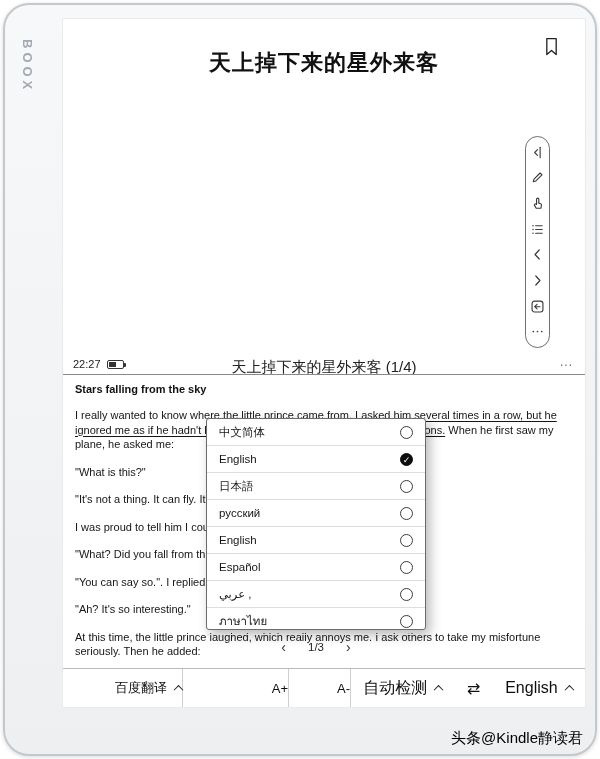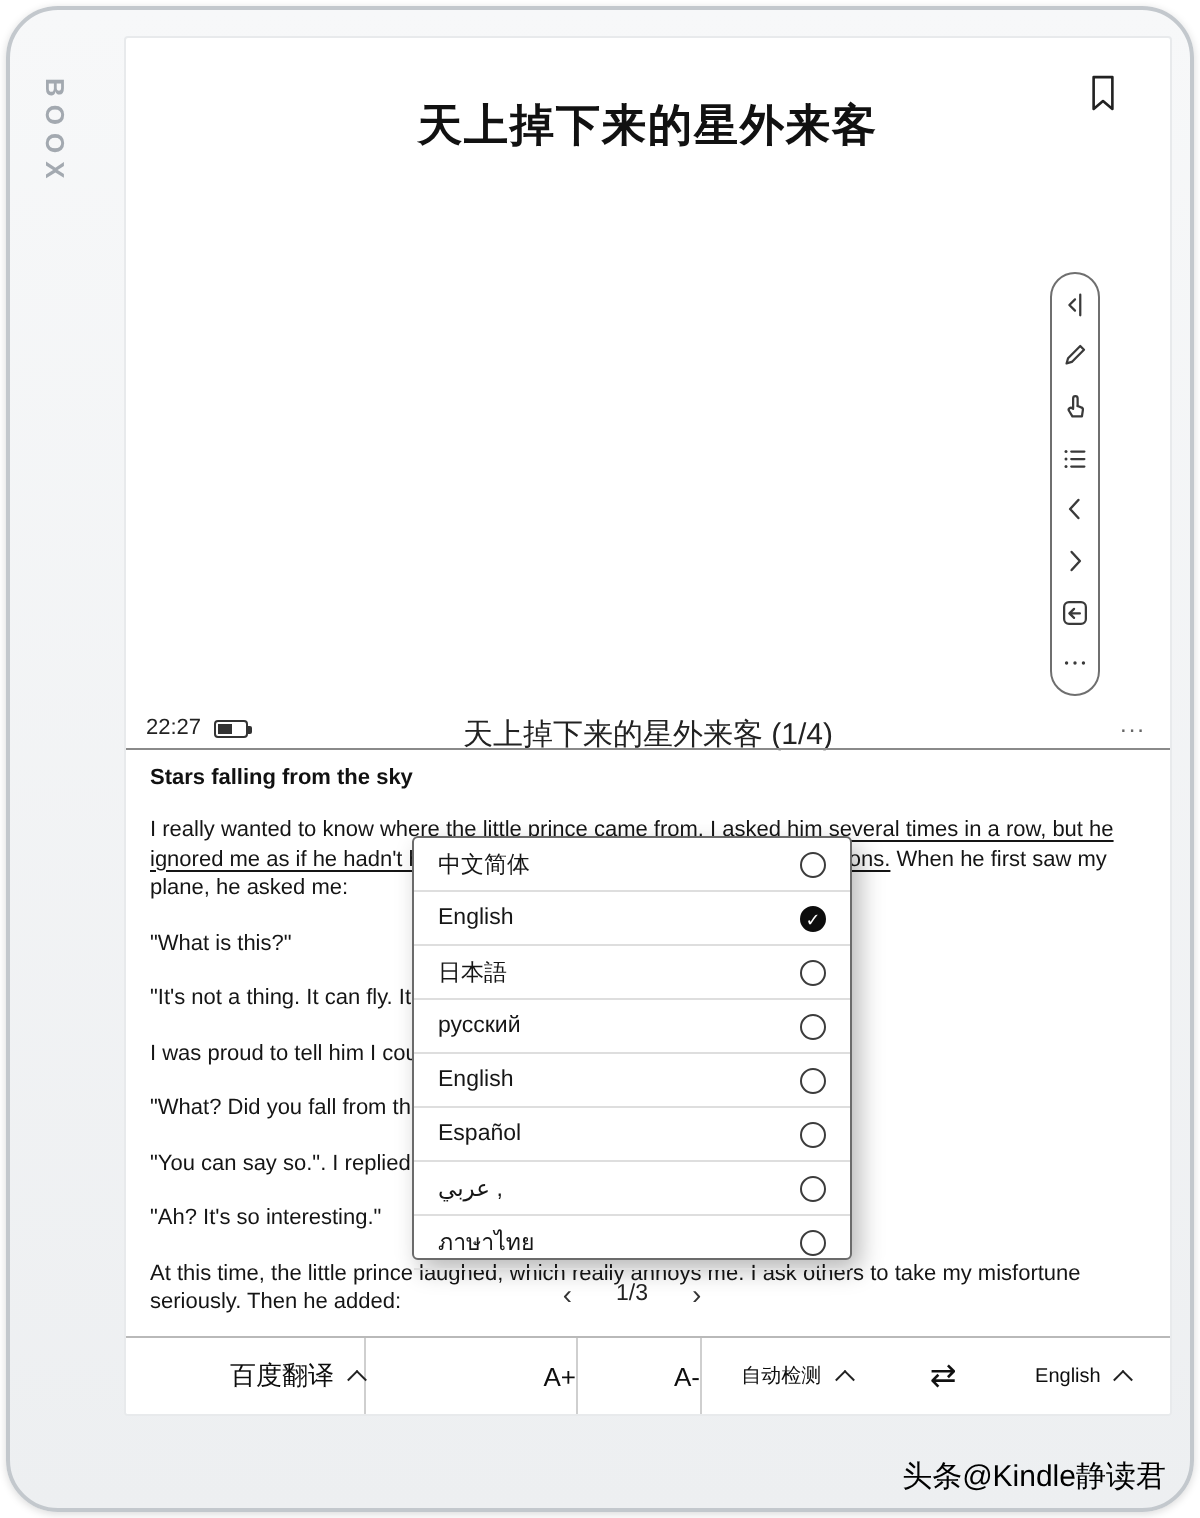--- a/index.html
+++ b/index.html
@@ -72,21 +72,21 @@
   .pg-chev { font-size:14px; color:#333; cursor:pointer; line-height:1; }
   .pg-num { font-size:11.5px; color:#222; }
 
   
   .bottom-toolbar { position:absolute; bottom:0; left:0; right:0; height:39px; border-top:1px solid #b9b9b9; display:flex; align-items:stretch; background:#fff; }
   .tb-sec { display:flex; align-items:center; justify-content:flex-end; font-size:13px; color:#0e0e0e; cursor:pointer; }
   .tb-s1 { width:120px; border-right:1px solid #cfcfcf; }
   .tb-s2 { width:106px; border-right:1px solid #cfcfcf; }
   .tb-s3 { width:62px; border-right:1px solid #cfcfcf; }
   .tb-s4 { flex:1; display:flex; align-items:center; justify-content:space-around; }
-  .tb-item { display:flex; align-items:center; font-size:10px; color:#0e0e0e; cursor:pointer; }
+  .tb-item { display:flex; align-items:center; font-size:16px; color:#0e0e0e; cursor:pointer; }
   .chev-up { width:7px; height:7px; border-left:1.6px solid #222; border-top:1.6px solid #222; transform:rotate(45deg) translate(1px,1px); display:inline-block; margin-left:8px; }
   .swap { font-size:16px; color:#111; }
 
   
   .watermark { position:absolute; right:17px; bottom:11px; font-size:15px; color:#000000; z-index:10; }
 
   svg { display:block; }
 </style>
 </head>
 <body>

